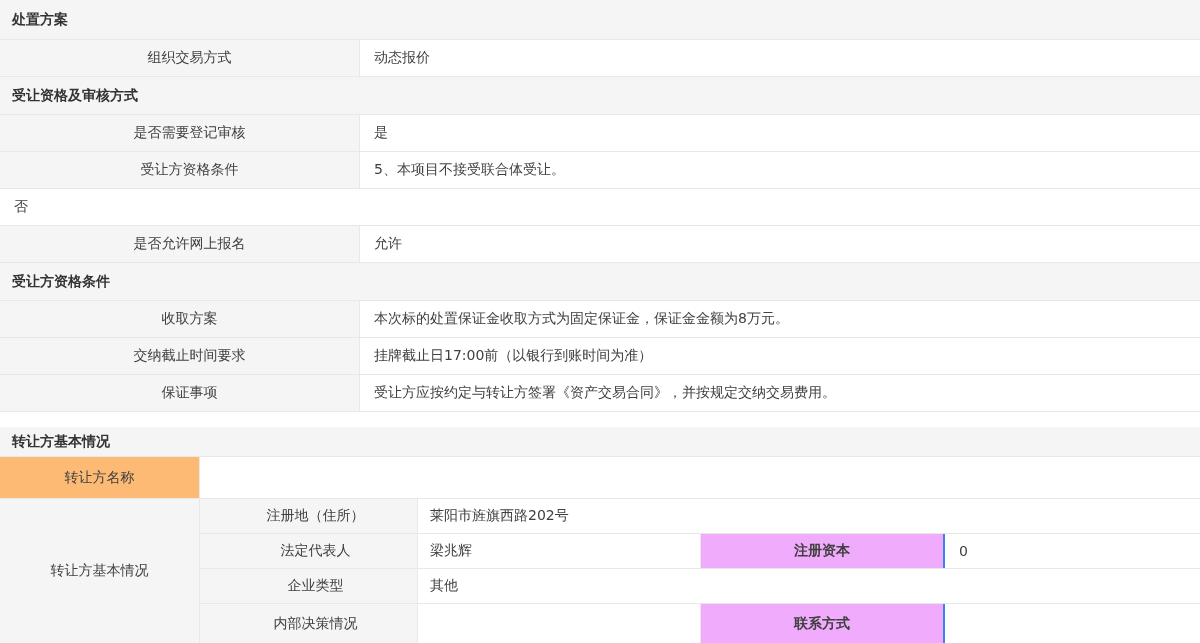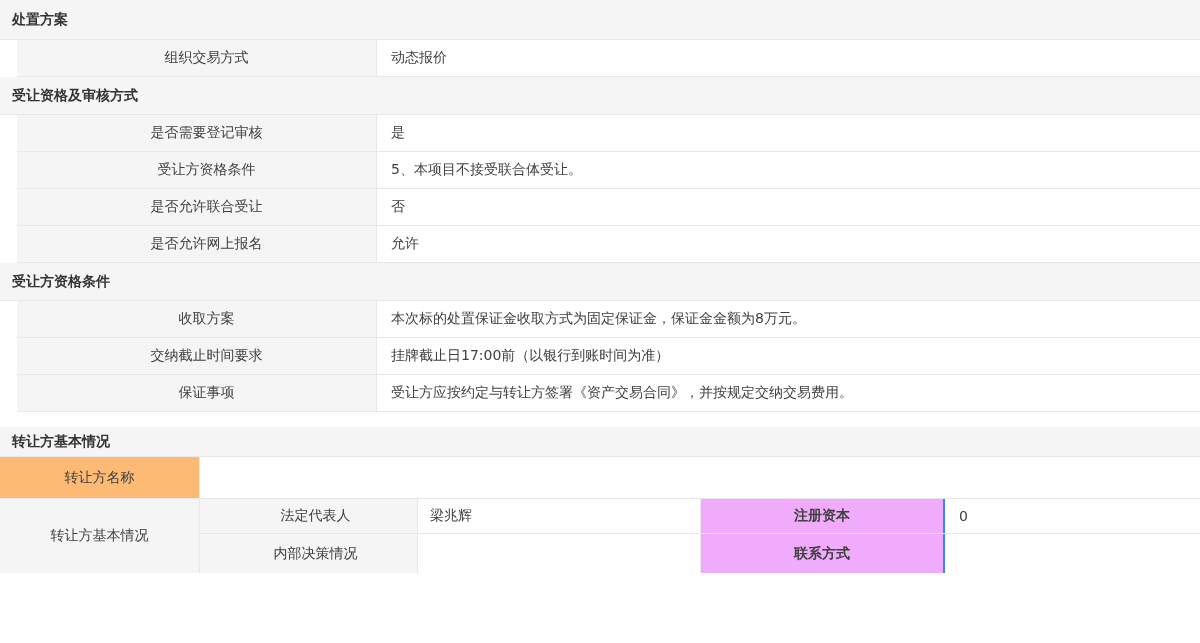--- a/index.html
+++ b/index.html
@@ -25,21 +25,20 @@
   }
   .sec-header.first { height: 40px; }
   .sec-header.small { height: 30px; }
 
   
   .t1-row {
     display: flex;
     height: 37px;
     border-bottom: 1px solid #e8e8e8;
     background: #fff;
-    margin-left: 17px;
   }
   .t1-label {
     width: 360px;
     background: #f5f5f5;
     border-right: 1px solid #e8e8e8;
     display: flex;
     align-items: center;
     justify-content: center;
     padding-left: 20px;
   }
@@ -154,21 +153,20 @@
   </div>
   <div class="t1-row">
     <div class="t1-label">是否需要登记审核</div>
     <div class="t1-value">是</div>
   </div>
   <div class="t1-row">
     <div class="t1-label">受让方资格条件</div>
     <div class="t1-value">5、本项目不接受联合体受让。</div>
   </div>
   <div class="t1-row">
-    <div class="t1-label">是否允许联合受让</div>
     <div class="t1-value">否</div>
   </div>
   <div class="t1-row">
     <div class="t1-label">是否允许网上报名</div>
     <div class="t1-value">允许</div>
   </div>
 
   <div class="sec-header">
     <span>受让方资格条件</span>
   </div>
@@ -192,28 +190,36 @@
   </div>
 
   <div class="t2-name-row">
     <div class="t2-name-label">转让方名称</div>
   </div>
 
   <div class="t2-detail-row">
     <div class="t2-outer-label">转让方基本情况</div>
     <div class="t2-nested">
 
+      <div class="n-row">
+        <div class="n-label">注册地（住所）</div>
+        <div class="n-value-span">莱阳市旌旗西路202号</div>
+      </div>
 
       <div class="n-row">
         <div class="n-label">法定代表人</div>
         <div class="n-value">梁兆辉</div>
         <div class="n-label2">注册资本</div>
         <div class="n-value2">0</div>
       </div>
 
+      <div class="n-row">
+        <div class="n-label">企业类型</div>
+        <div class="n-value-span">其他</div>
+      </div>
 
       <div class="n-row last">
         <div class="n-label">内部决策情况</div>
         <div class="n-value"></div>
         <div class="n-label2">联系方式</div>
         <div class="n-value2"></div>
       </div>
 
     </div>
   </div>

